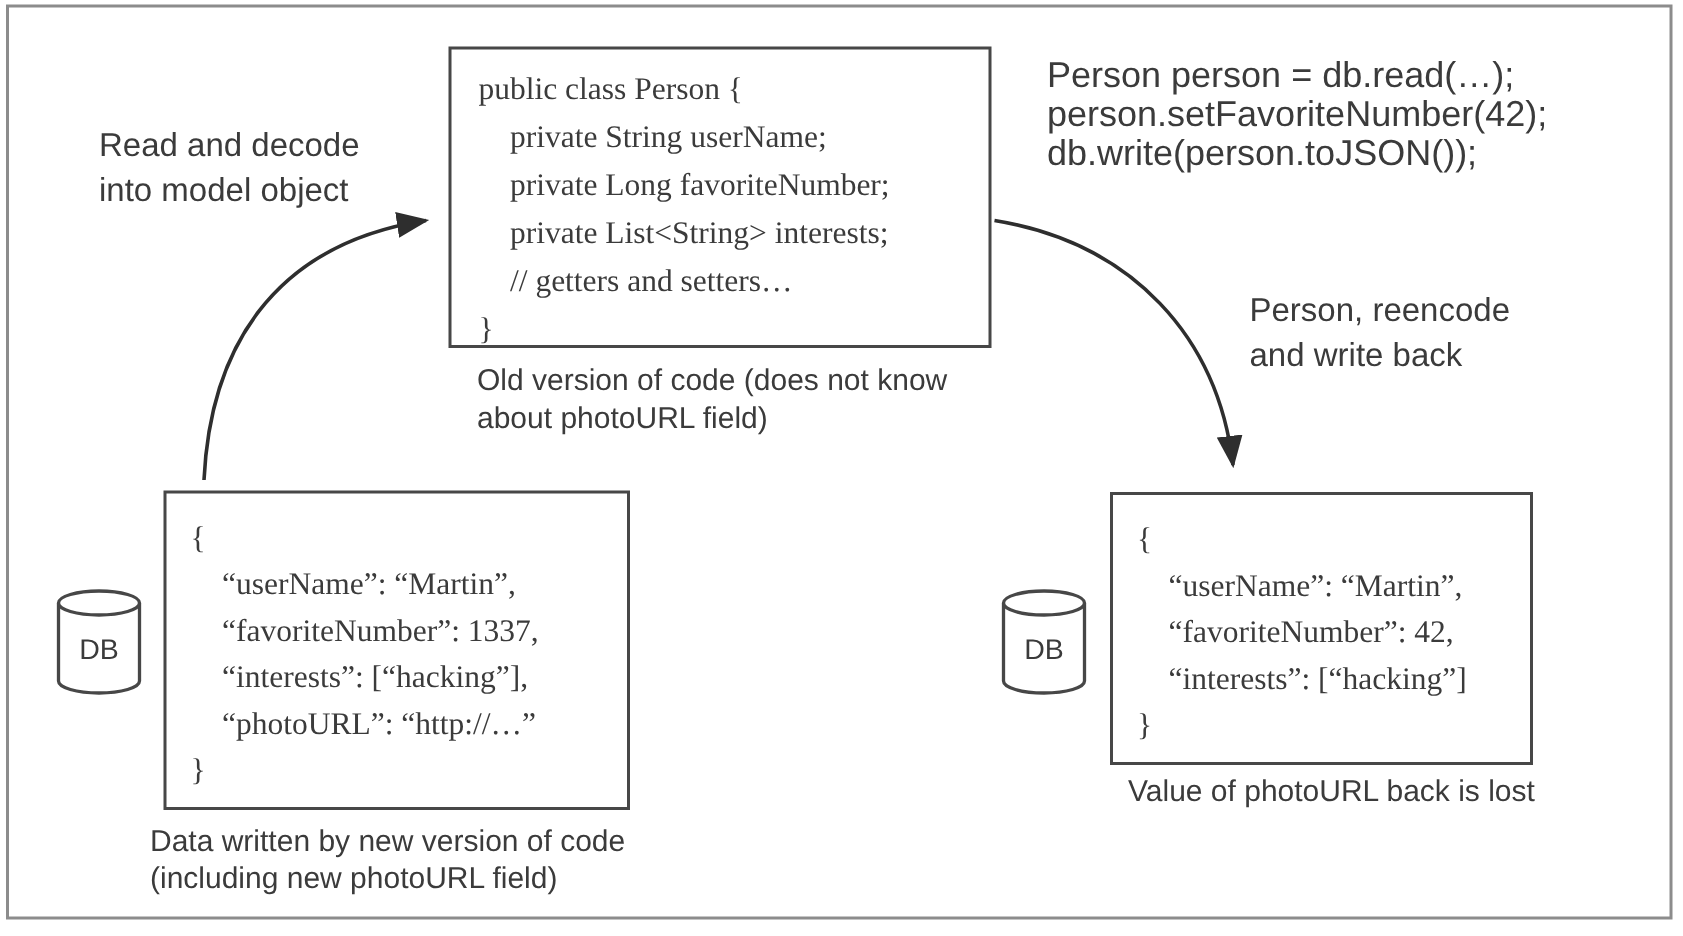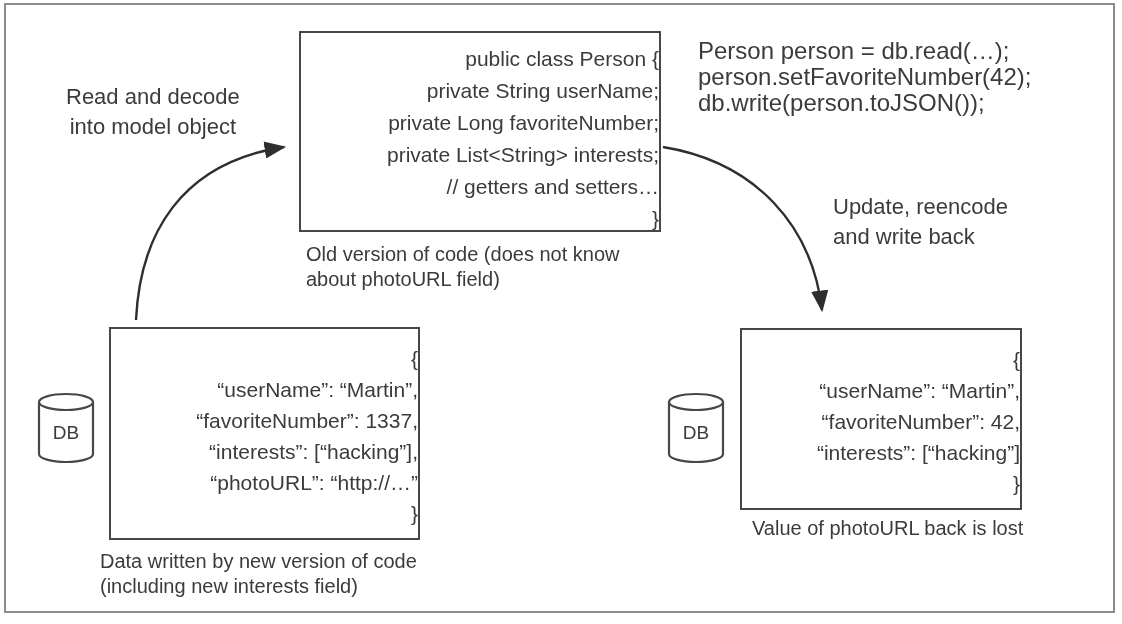--- a/index.html
+++ b/index.html
@@ -34,24 +34,23 @@
     border: 2px solid #474747;
     background: #ffffff;
     box-sizing: border-box;
   }
   .top-box   { left: 299px; top: 31px;  width: 362px; height: 201px; }
   .bl-box    { left: 109px; top: 327px; width: 311px; height: 213px; }
   .br-box    { left: 740px; top: 328px; width: 282px; height: 182px; }
 
   pre.code {
     margin: 0;
-    font-family: Liberation Sans, sans-serif;
+    font-family: Liberation Serif, serif;
     white-space: pre;
     color: #3b3b3b;
-    text-align: right;
   }
   .top-box pre.code { padding: 10px 0 0 18px; font-size: 21px; line-height: 32px; }
   .bl-box  pre.code { padding: 14px 0 0 16px; font-size: 21px; line-height: 31px; }
   .br-box  pre.code { padding: 14px 0 0 16px; font-size: 21px; line-height: 31px; }
 
   pre.right-code {
     position: absolute;
     left: 698px; top: 38px;
     margin: 0;
     font-family: "Liberation Sans", "DejaVu Sans", sans-serif;
@@ -60,31 +59,31 @@
     line-height: 26px;
     color: #3b3b3b;
   }
   .flow-label {
     position: absolute;
     font-size: 22px;
     line-height: 30px;
     white-space: pre-line;
     color: #3b3b3b;
   }
-  .label-read   { left: 66px;  top: 82px; text-align: center;  }
+  .label-read   { left: 66px;  top: 82px;  }
   .label-update { left: 833px; top: 192px; }
 
   .caption {
     position: absolute;
     font-size: 20px;
     line-height: 25px;
     white-space: pre-line;
     color: #3b3b3b;
   }
-  .caption-top { left: 306px; top: 242px; }
+  .caption-top { left: 318px; top: 242px; }
   .caption-bl  { left: 100px; top: 549px; }
   .caption-br  { left: 752px; top: 516px; }
 
   .db-cyl { position: absolute; width: 60px; height: 72px; }
   .db-left  { left: 36px;  top: 392px; }
   .db-right { left: 666px; top: 392px; }
   .db-cyl text {
     font-family: "Liberation Sans", "DejaVu Sans", sans-serif;
     font-size: 19px;
     fill: #3b3b3b;
@@ -102,21 +101,21 @@
       <marker id="ah" viewBox="0 0 10 8" refX="9" refY="4" markerWidth="9" markerHeight="7.2" orient="auto-start-reverse">
         <path d="M0,0 L10,4 L0,8 Z" fill="#2e2e2e"></path>
       </marker>
     </defs>
     <path d="M 136 320 C 140 235, 180 163, 284 147" fill="none" stroke="#2e2e2e" stroke-width="2.4" marker-end="url(#ah)"></path>
     <path d="M 663 147 C 755 162, 812 225, 822 310" fill="none" stroke="#2e2e2e" stroke-width="2.4" marker-end="url(#ah)"></path>
   </svg>
 
   <div class="flow-label label-read">Read and decode
 into model object</div>
-  <div class="flow-label label-update">Update, reencode
+  <div class="flow-label label-update">Person, reencode
 and write back</div>
 
   <div class="box top-box">
     <pre class="code">public class Person {
     private String userName;
     private Long favoriteNumber;
     private List&lt;String&gt; interests;
     // getters and setters…
 }</pre>
   </div>
@@ -135,21 +134,21 @@
 
   <div class="box bl-box">
     <pre class="code">{
     “userName”: “Martin”,
     “favoriteNumber”: 1337,
     “interests”: [“hacking”],
     “photoURL”: “http://…”
 }</pre>
   </div>
   <div class="caption caption-bl">Data written by new version of code
-(including new interests field)</div>
+(including new photoURL field)</div>
 
   <svg class="db-cyl db-right" viewBox="0 0 60 72">
     <path d="M3 10 L3 62 A27 8 0 0 0 57 62 L57 10" fill="#ffffff" stroke="#474747" stroke-width="2.2"></path>
     <ellipse cx="30" cy="10" rx="27" ry="8" fill="#ffffff" stroke="#474747" stroke-width="2.2"></ellipse>
     <text x="30" y="47" text-anchor="middle">DB</text>
   </svg>
 
   <div class="box br-box">
     <pre class="code">{
     “userName”: “Martin”,

